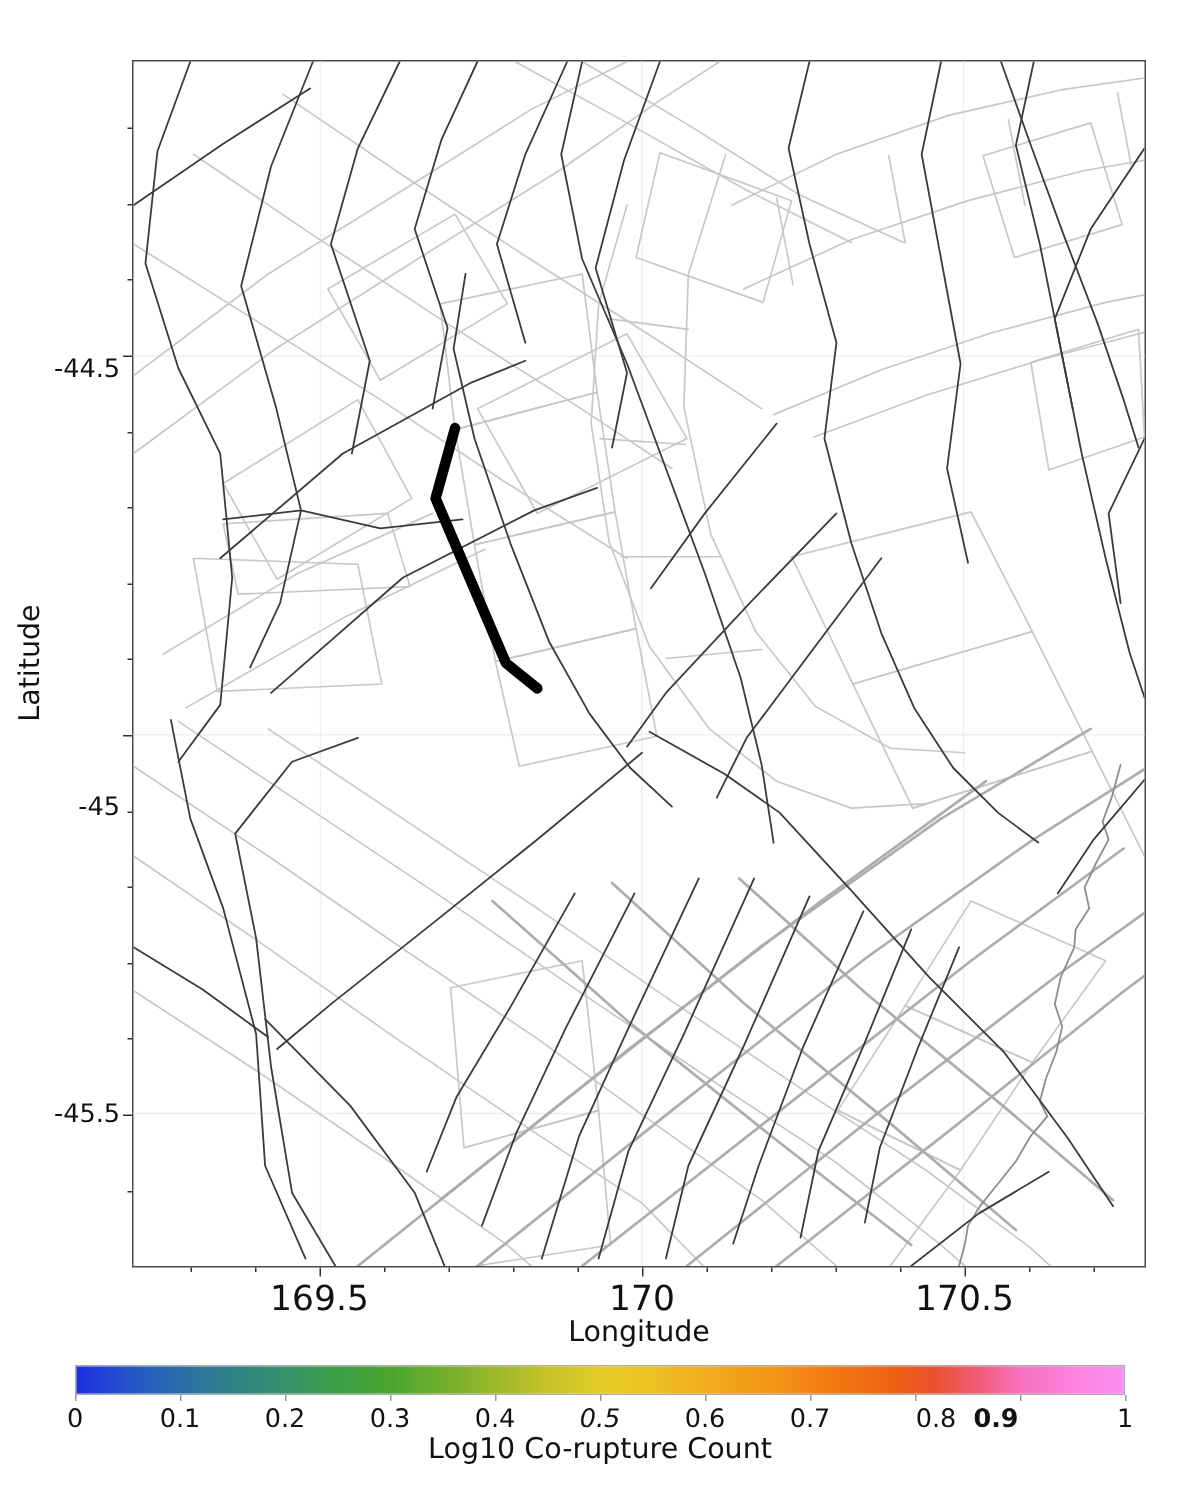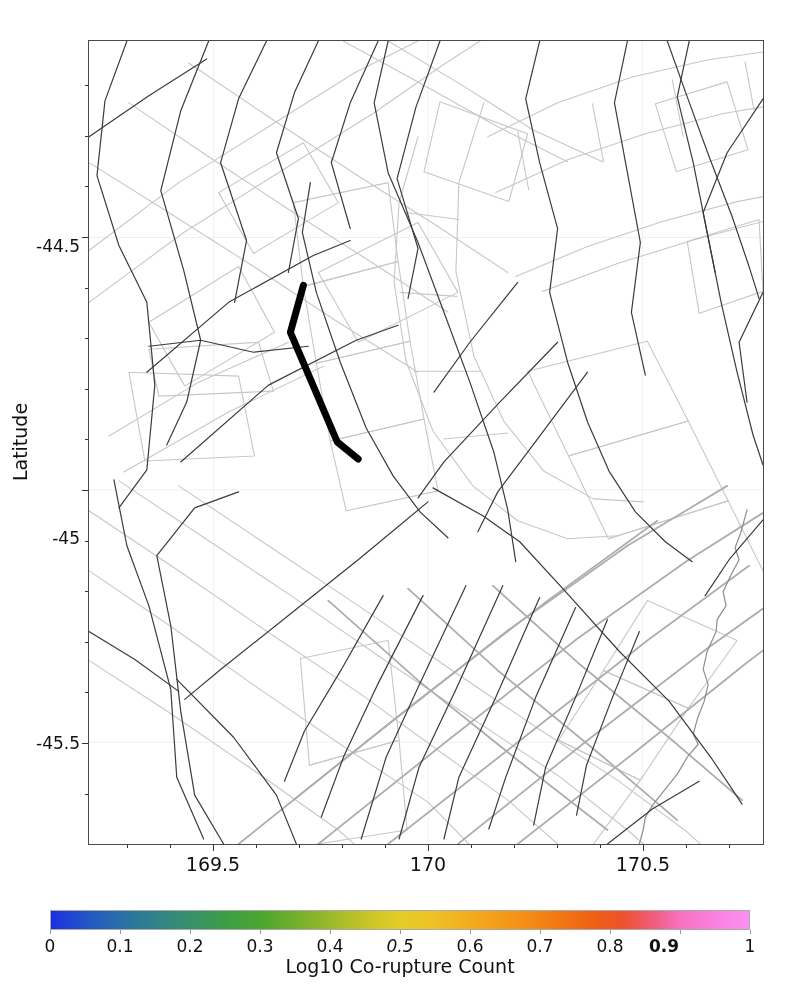--- a/index.html
+++ b/index.html
@@ -4,21 +4,21 @@
 <style>
   html,body{margin:0;padding:0;background:#ffffff;}
   .fig{position:relative;width:800px;height:993px;background:#ffffff;overflow:hidden;
        font-family:"DejaVu Sans","Liberation Sans",sans-serif;color:#111;}
   .title{position:absolute;left:88px;top:2px;width:676px;text-align:center;
          font-size:21px;font-weight:bold;color:#1a1a1a;}
   .plot{position:absolute;left:88px;top:40px;width:676px;height:805px;
         border:1px solid #4a4a4a;box-sizing:border-box;background:#ffffff;}
   .plot svg{position:absolute;left:0;top:0;width:100%;height:100%;}
   .tick{position:absolute;background:#333;}
-  .xticklab{position:absolute;transform:translateX(-50%);font-size:19px;white-space:nowrap;}
+  .xticklab{position:absolute;transform:translateX(-50%);font-size:23px;white-space:nowrap;}
   .yticklab{position:absolute;transform:translateY(-50%);font-size:17px;text-align:right;width:60px;white-space:nowrap;}
   .xlabel{position:absolute;left:88px;top:877px;width:676px;text-align:center;font-size:19px;}
   .ylabel{position:absolute;left:20px;top:442px;transform:translate(-50%,-50%) rotate(-90deg);
           font-size:19px;white-space:nowrap;}
   .cbar{position:absolute;left:50px;top:910px;width:700px;height:20px;
         border:1px solid #aaa;box-sizing:border-box;}
   .cbar-grad{width:100%;height:100%;}
   .cbticklab{position:absolute;transform:translateX(-50%);font-size:17px;top:936px;white-space:nowrap;}
   .cbtick{position:absolute;top:930px;width:1px;height:4px;background:#999;}
   .cbar-label{position:absolute;left:0;top:955px;width:800px;text-align:center;font-size:19px;}
@@ -167,20 +167,21 @@
       <div class="tick" style="position: absolute; left: 85px; top: 591.2px; width: 3px; height: 1px;"></div>
       <div class="tick" style="position: absolute; left: 85px; top: 641.8px; width: 3px; height: 1px;"></div>
       <div class="tick" style="position: absolute; left: 85px; top: 692.4px; width: 3px; height: 1px;"></div>
       <div class="tick" style="position: absolute; left: 82px; top: 743px; width: 6px; height: 1px;"></div>
       <div class="tick" style="position: absolute; left: 85px; top: 793.6px; width: 3px; height: 1px;"></div>
       <div class="yticklab" style="left: 20px; top: 246px;">-44.5</div>
       <div class="yticklab" style="left: 20px; top: 490px; margin-top: 48px;">-45</div>
       <div class="yticklab" style="left: 20px; top: 743px;">-45.5</div>
     </div>
 
+  <div class="xlabel">Longitude</div>
   <div class="ylabel">Latitude</div>
 
   <div class="cbar">
     <div class="cbar-grad" style="background: linear-gradient(to right, rgb(28, 47, 226) 0%, rgb(35, 85, 200) 5%, rgb(42, 111, 168) 10%, rgb(49, 130, 135) 15%, rgb(55, 144, 106) 20%, rgb(61, 158, 70) 25%, rgb(75, 165, 47) 30%, rgb(154, 185, 42) 40%, rgb(198, 196, 40) 45%, rgb(229, 205, 39) 50%, rgb(238, 193, 37) 55%, rgb(243, 172, 30) 60%, rgb(244, 146, 23) 67%, rgb(243, 123, 19) 72%, rgb(238, 96, 20) 78%, rgb(236, 81, 47) 82%, rgb(241, 91, 119) 86%, rgb(247, 113, 189) 90%, rgb(251, 129, 224) 95%, rgb(252, 143, 242) 100%);"></div>
   </div>
   <div id="cbar-ticks">
       <div class="cbtick" style="left: 50px;"></div>
       <div class="cbticklab" style="left: 50px;">0</div>
       <div class="cbtick" style="left: 120px;"></div>
       <div class="cbticklab" style="left: 120px;">0.1</div>
@@ -190,20 +191,20 @@
       <div class="cbticklab" style="left: 260px;">0.3</div>
       <div class="cbtick" style="left: 330px;"></div>
       <div class="cbticklab" style="left: 330px;">0.4</div>
       <div class="cbtick" style="left: 400px;"></div>
       <div class="cbticklab" style="left: 400px; font-style: italic;">0.5</div>
       <div class="cbtick" style="left: 470px;"></div>
       <div class="cbticklab" style="left: 470px;">0.6</div>
       <div class="cbtick" style="left: 540px;"></div>
       <div class="cbticklab" style="left: 540px;">0.7</div>
       <div class="cbtick" style="left: 610px;"></div>
-      <div class="cbticklab" style="left: 610px;">0.8</div>
+      <div class="cbticklab" style="left: 624px;">0.8</div>
       <div class="cbtick" style="left: 680px;"></div>
       <div class="cbticklab" style="left: 664px; font-weight: bold;">0.9</div>
       <div class="cbtick" style="left: 750px;"></div>
       <div class="cbticklab" style="left: 750px;">1</div>
     </div>
   <div class="cbar-label">Log10 Co-rupture Count</div>
 </div>
 
 </body></html>

